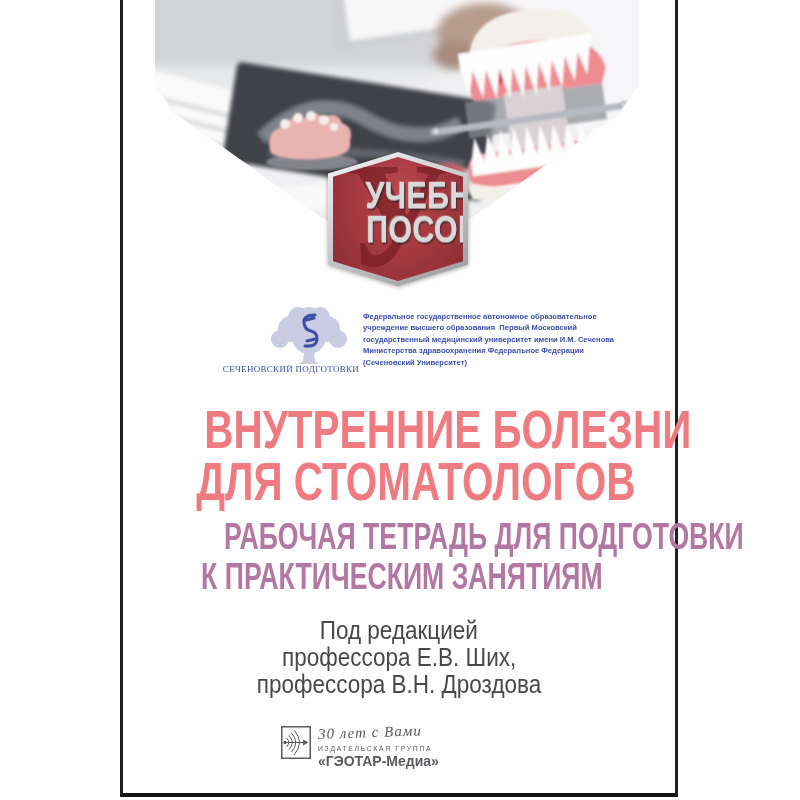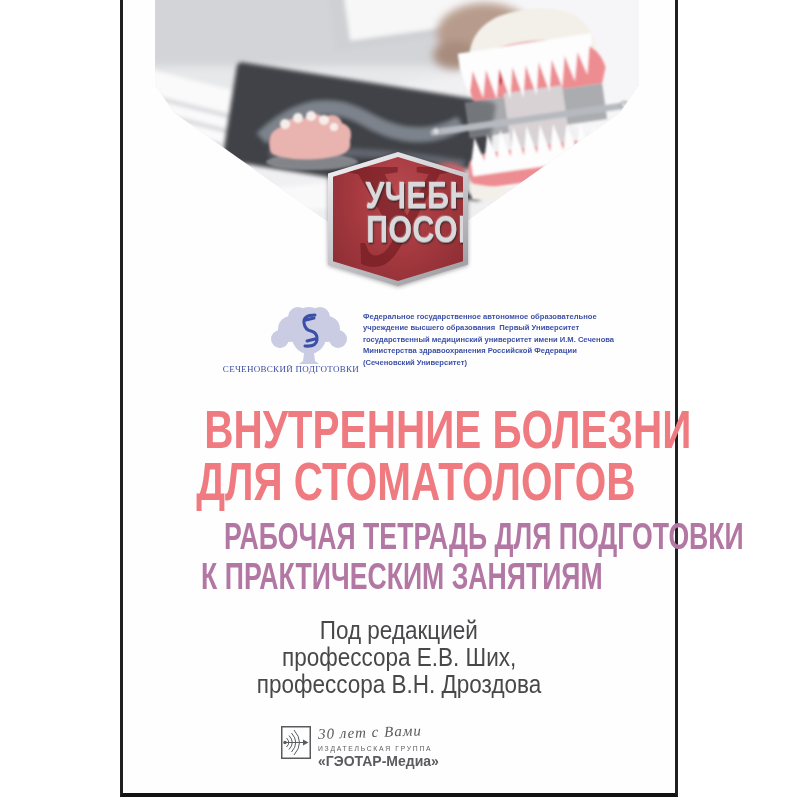--- a/index.html
+++ b/index.html
@@ -179,23 +179,23 @@
         <path d="M54,12 Q42,12 43,20 Q44,27 50,28 Q57,30 56,37 Q55,44 44,43"></path>
         <line x1="45" y1="17" x2="53" y2="15"></line>
         <line x1="46" y1="38" x2="54" y2="36"></line>
       </g>
     </svg>
   </div>
   <div class="univ-name">СЕЧЕНОВСКИЙ ПОДГОТОВКИ</div>
 
   <div class="inst">
     <div class="inst-line">Федеральное государственное автономное образовательное</div>
-    <div class="inst-line">учреждение высшего образования  Первый Университет</div>
+    <div class="inst-line">учреждение высшего образования  Первый Московский</div>
     <div class="inst-line">государственный медицинский университет имени И.М. Сеченова</div>
-    <div class="inst-line">Министерства здравоохранения Российской Федерации</div>
+    <div class="inst-line">Министерства здравоохранения Федеральное Федерации</div>
     <div class="inst-line">(Сеченовский Университет)</div>
   </div>
 
   <div class="line title-line title-l1"><span class="condense">ВНУТРЕННИЕ БОЛЕЗНИ</span></div>
   <div class="line title-line title-l2"><span class="condense">ДЛЯ СТОМАТОЛОГОВ</span></div>
 
   <div class="line subtitle-line subtitle-l1"><span class="condense">РАБОЧАЯ ТЕТРАДЬ ДЛЯ ПОДГОТОВКИ</span></div>
   <div class="line subtitle-line subtitle-l2"><span class="condense">К ПРАКТИЧЕСКИМ ЗАНЯТИЯМ</span></div>
 
   <div class="line editors-line editors-l1"><span class="condense">Под редакцией</span></div>

